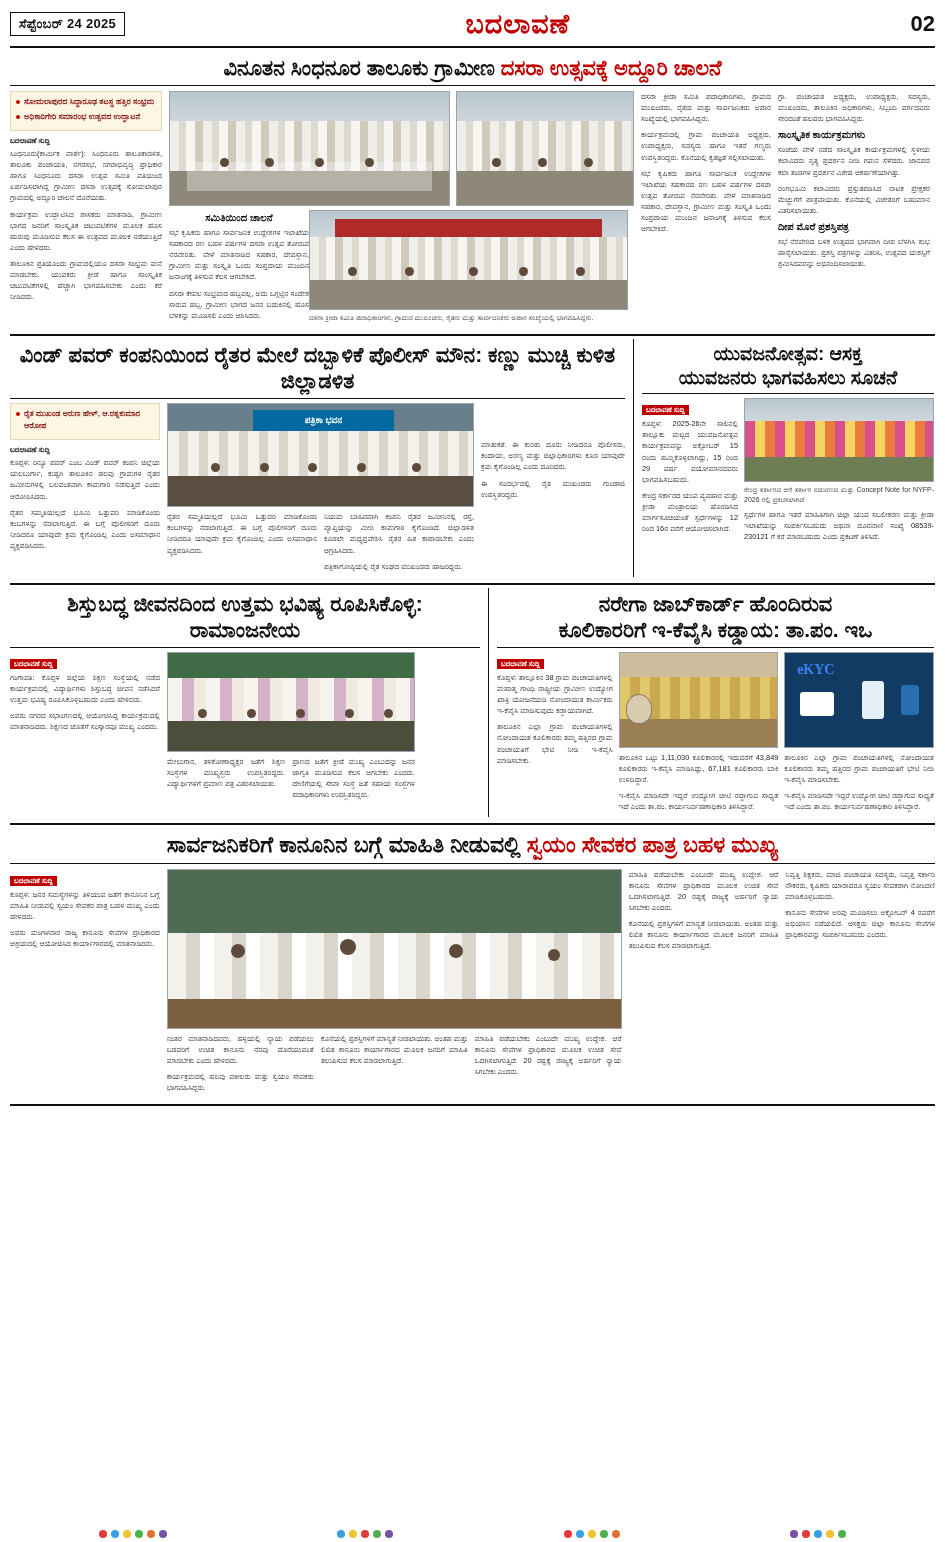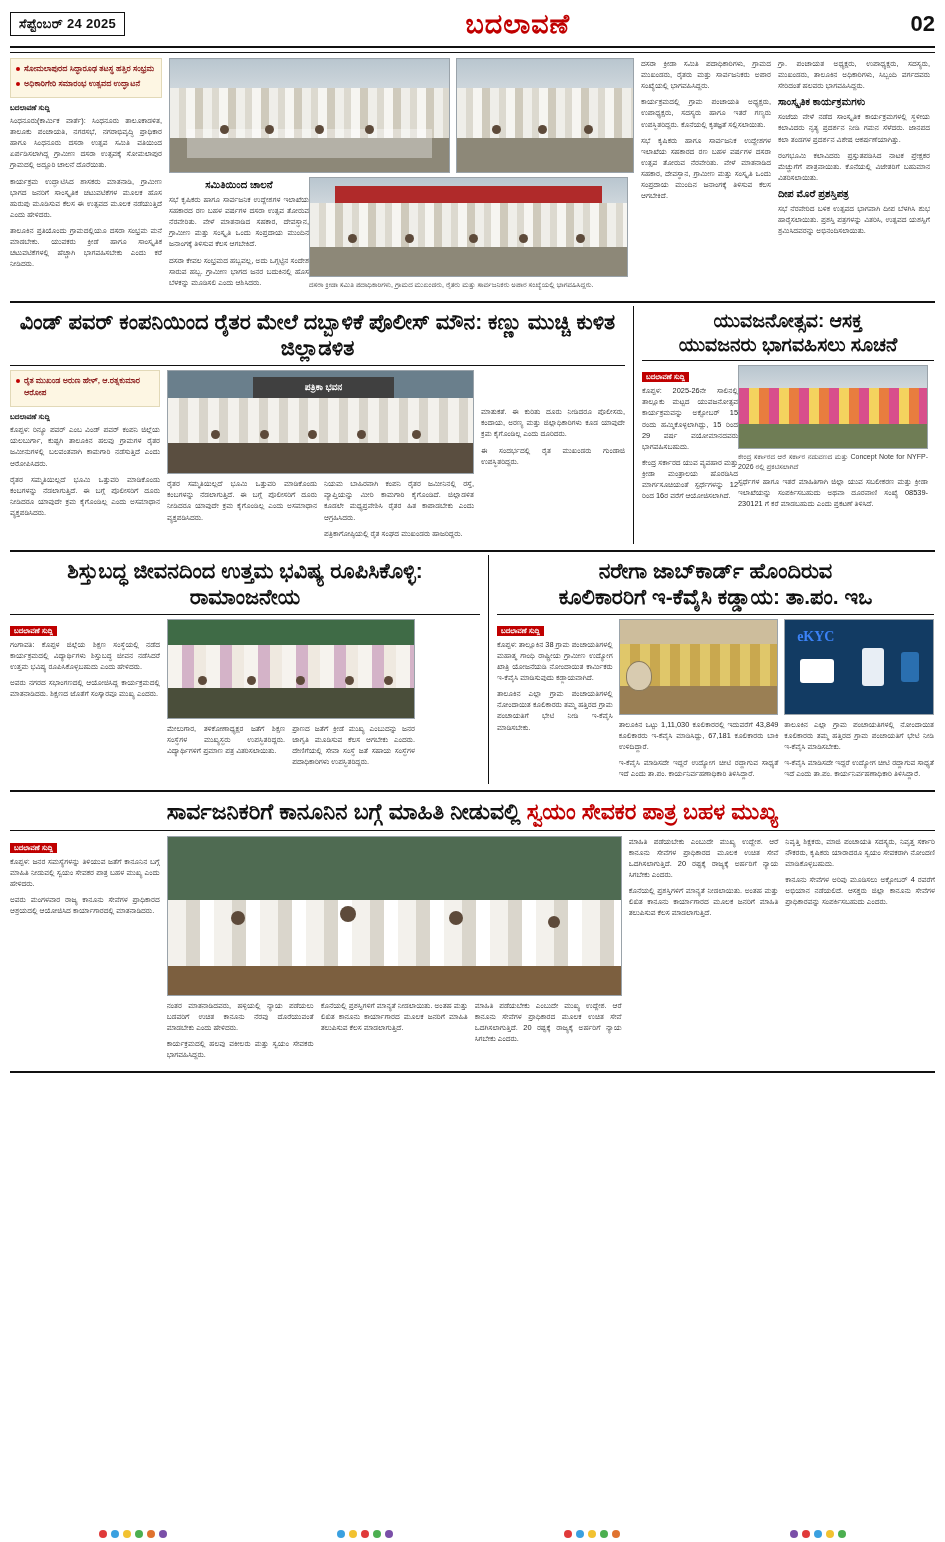--- a/index.html
+++ b/index.html
@@ -154,20 +154,23 @@
 
 <div class="page">
 
   <div class="masthead">
     <div class="date-box">ಸೆಪ್ಟೆಂಬರ್ 24 2025</div>
     <div class="paper-title">ಬದಲಾವಣೆ</div>
     <div class="page-no">02</div>
   </div>
 
   <div>
+    <div class="hl" style="text-align:center;">
+      <span>ವಿನೂತನ ಸಿಂಧನೂರ ತಾಲೂಕು ಗ್ರಾಮೀಣ </span><span class="red">ದಸರಾ ಉತ್ಸವಕ್ಕೆ ಅದ್ದೂರಿ ಚಾಲನೆ</span>
+    </div>
     <div class="thin" style="margin-bottom:5px;"></div>
 
     <div class="flex" style="gap:7px;">
 
       <div style="width:152px;">
         <div class="kicker-box">
           <div>ಸೋಮಲಾಪುರದ ಸಿದ್ಧಾರೂಢ ತಟಸ್ಥ ಹತ್ತಿರ ಸಂಭ್ರಮ</div>
           <div>ಅಧಿಕಾರಿಗೇರಿ ಸಮಾರಂಭ ಉತ್ಸವದ ಉದ್ಘಾಟನೆ</div>
         </div>
         <div class="byline">ಬದಲಾವಣೆ ಸುದ್ದಿ</div>
@@ -264,21 +267,21 @@
           </div>
           <div class="byline">ಬದಲಾವಣೆ ಸುದ್ದಿ</div>
           <div class="col">
             <p>ಕೊಪ್ಪಳ: ರಿನ್ಯೂ ಪವರ್ ಎಂಬ ವಿಂಡ್ ಪವರ್ ಕಂಪನಿ ಜಿಲ್ಲೆಯ ಯಲಬುರ್ಗಾ, ಕುಷ್ಟಗಿ ತಾಲೂಕಿನ ಹಲವು ಗ್ರಾಮಗಳ ರೈತರ ಜಮೀನುಗಳಲ್ಲಿ ಬಲವಂತವಾಗಿ ಕಾಮಗಾರಿ ನಡೆಸುತ್ತಿದೆ ಎಂದು ಆರೋಪಿಸಿದರು.</p>
             <p>ರೈತರ ಸಮ್ಮತಿಯಿಲ್ಲದೆ ಭೂಮಿ ಒತ್ತುವರಿ ಮಾಡಿಕೊಂಡು ಕಂಬಗಳನ್ನು ನೆಡಲಾಗುತ್ತಿದೆ. ಈ ಬಗ್ಗೆ ಪೊಲೀಸರಿಗೆ ದೂರು ನೀಡಿದರೂ ಯಾವುದೇ ಕ್ರಮ ಕೈಗೊಂಡಿಲ್ಲ ಎಂದು ಅಸಮಾಧಾನ ವ್ಯಕ್ತಪಡಿಸಿದರು.</p>
           </div>
         </div>
         <div style="width:307px;">
           <div class="photo indoor" style="width:100%;height:104px;">
             <div class="sky"></div>
-            <div style="position:absolute;left:28%;top:6%;width:46%;height:20%;background:#404040;color:#fff;font-size:9px;font-weight:bold;display:flex;align-items:center;justify-content:center;">ಪತ್ರಿಕಾ ಭವನ</div>
+            <div style="position:absolute;left:28%;top:6%;width:46%;height:20%;background:#0369a1;color:#fff;font-size:9px;font-weight:bold;display:flex;align-items:center;justify-content:center;">ಪತ್ರಿಕಾ ಭವನ</div>
             <div class="crowd"></div>
               <div class="ground" style="background:#5a4e40;"></div>
             <div class="head" style="left:14%"></div>
               <div class="head" style="left:30%"></div>
               <div class="head" style="left:46%"></div>
               <div class="head" style="left:62%"></div>
               <div class="head" style="left:80%"></div>
           </div>
           <div class="flex" style="gap:7px;margin-top:4px;">
             <div style="width:150px;" class="col">
@@ -298,21 +301,21 @@
     </div>
 
     <div style="width:1px;background:#111;"></div>
 
     <div style="width:292px;">
       <div class="hl2" style="text-align:center;">
         <div>ಯುವಜನೋತ್ಸವ: ಆಸಕ್ತ</div>
         <div>ಯುವಜನರು ಭಾಗವಹಿಸಲು ಸೂಚನೆ</div>
       </div>
       <div class="thin" style="margin-bottom:4px;"></div>
-      <div class="flex" style="">
+      <div class="flex" style="gap:6px;">
         <div style="width:96px;">
           <span class="tag">ಬದಲಾವಣೆ ಸುದ್ದಿ</span>
           <div class="col">
             <p>ಕೊಪ್ಪಳ: 2025-26ನೇ ಸಾಲಿನಲ್ಲಿ ತಾಲ್ಲೂಕು ಮಟ್ಟದ ಯುವಜನೋತ್ಸವ ಕಾರ್ಯಕ್ರಮವನ್ನು ಅಕ್ಟೋಬರ್ 15 ರಂದು ಹಮ್ಮಿಕೊಳ್ಳಲಾಗಿದ್ದು, 15 ರಿಂದ 29 ವರ್ಷ ವಯೋಮಾನದವರು ಭಾಗವಹಿಸಬಹುದು.</p>
             <p>ಕೇಂದ್ರ ಸರ್ಕಾರದ ಯುವ ವ್ಯವಹಾರ ಮತ್ತು ಕ್ರೀಡಾ ಮಂತ್ರಾಲಯ ಹೊರಡಿಸಿದ ಮಾರ್ಗಸೂಚಿಯಂತೆ ಸ್ಪರ್ಧೆಗಳನ್ನು 12 ರಿಂದ 16ರ ವರೆಗೆ ಆಯೋಜಿಸಲಾಗಿದೆ.</p>
           </div>
         </div>
         <div style="width:190px;">
           <div class="photo dance" style="width:100%;height:84px;">
             <div class="sky"></div>

